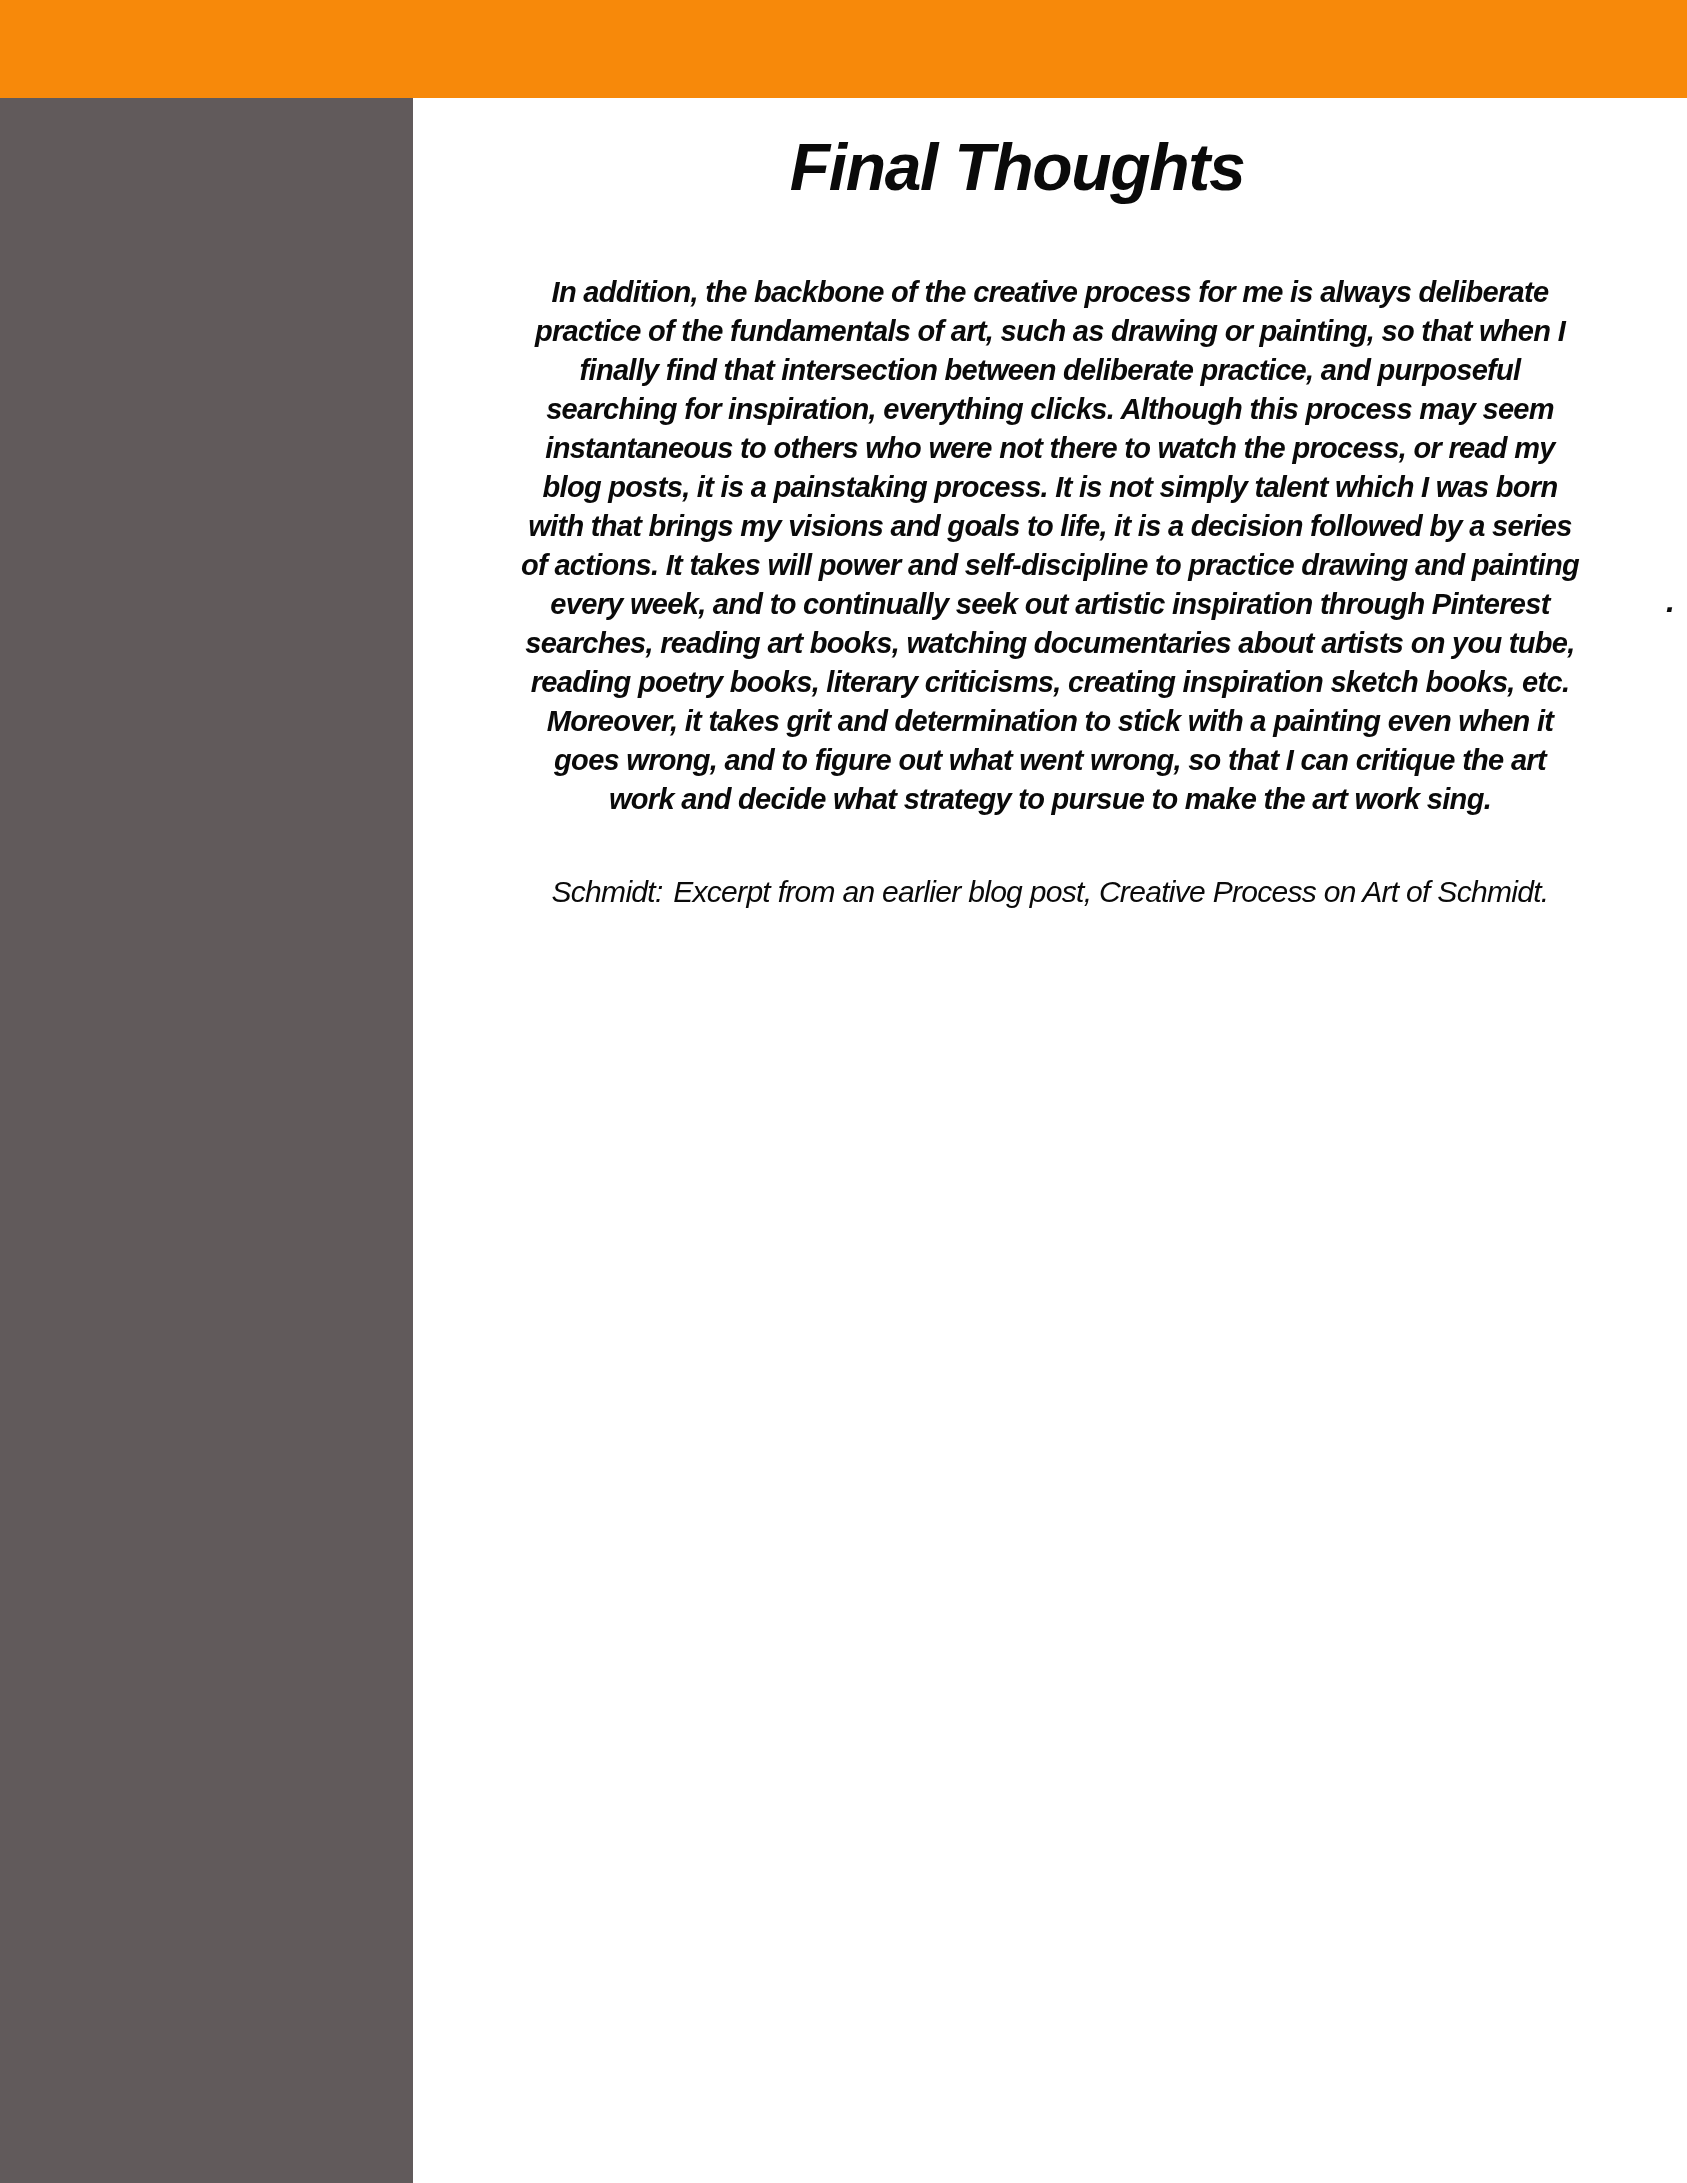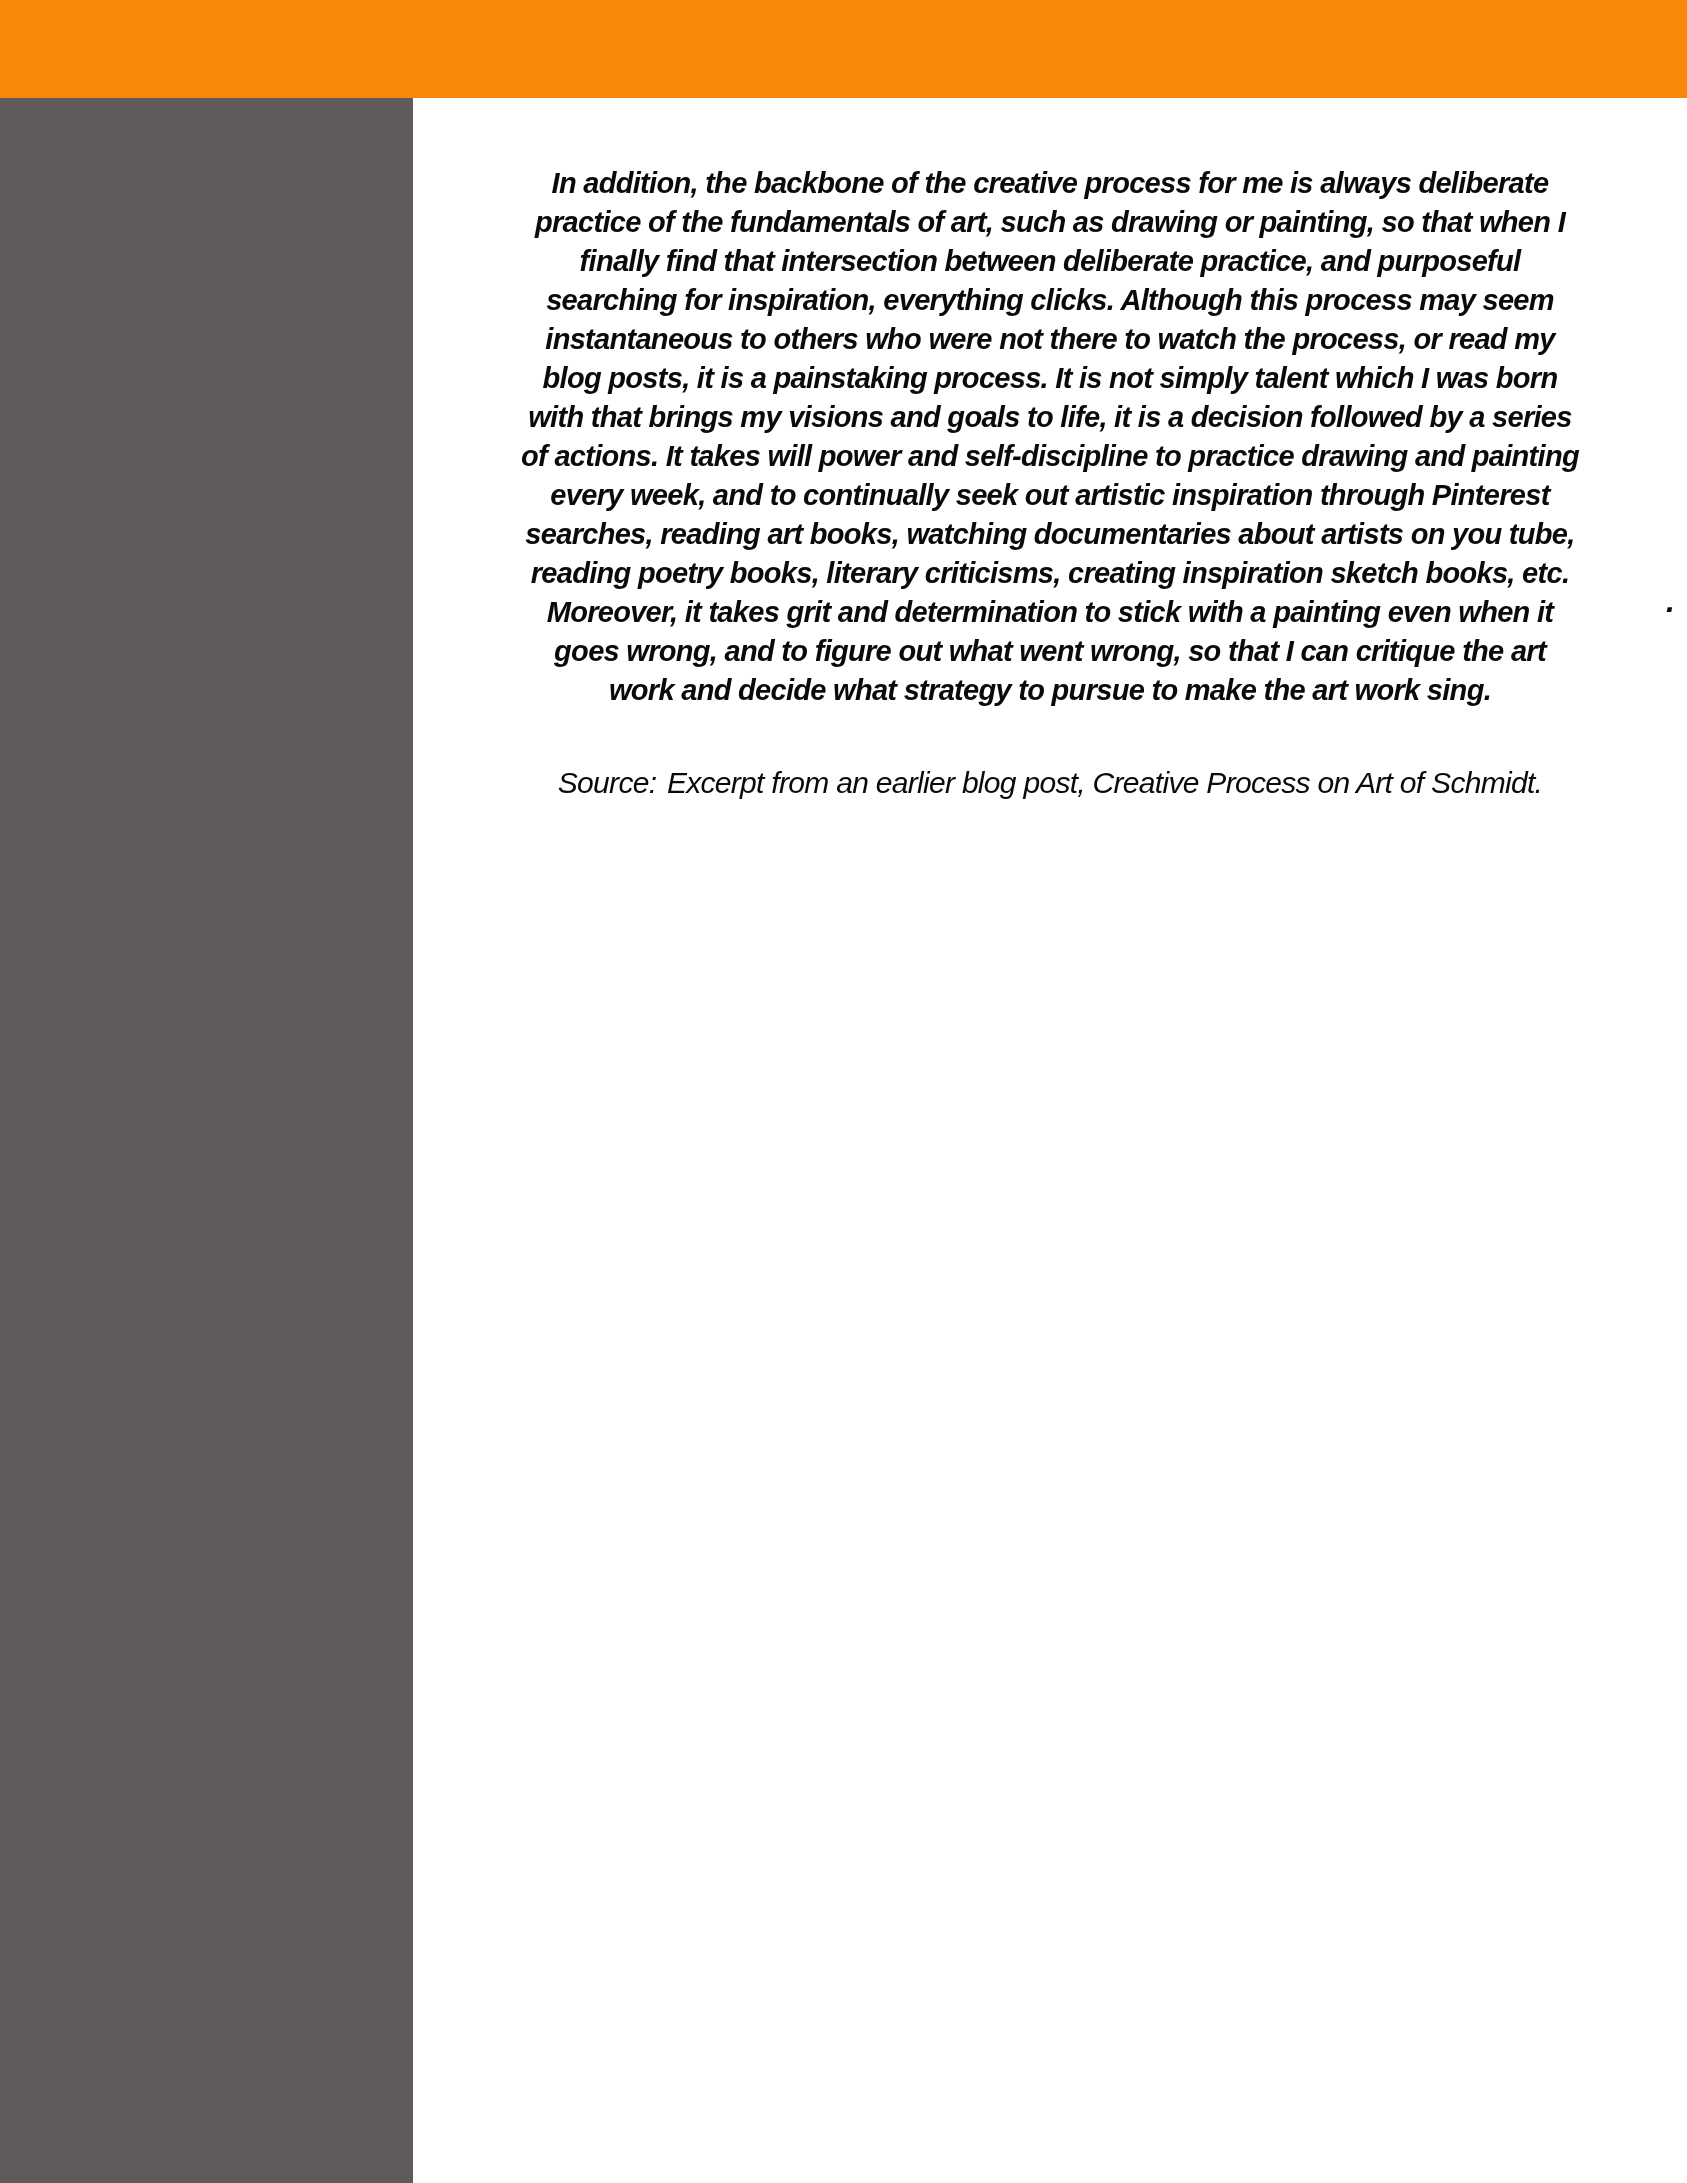--- a/index.html
+++ b/index.html
@@ -90,37 +90,38 @@
 </head>
 <body>
 
 <div class="page">
 
   <div class="top-bar"></div>
 
   <div class="sidebar"></div>
 
   <div class="content">
+    <h1 class="title">Final Thoughts</h1>
 
     <p class="paragraph">In addition, the backbone of the creative process for me is always deliberate
 practice of the fundamentals of art, such as drawing or painting, so that when I
 finally find that intersection between deliberate practice, and purposeful
 searching for inspiration, everything clicks. Although this process may seem
 instantaneous to others who were not there to watch the process, or read my
 blog posts, it is a painstaking process. It is not simply talent which I was born
 with that brings my visions and goals to life, it is a decision followed by a series
 of actions. It takes will power and self-discipline to practice drawing and painting
 every week, and to continually seek out artistic inspiration through Pinterest
 searches, reading art books, watching documentaries about artists on you tube,
 reading poetry books, literary criticisms, creating inspiration sketch books, etc.
 Moreover, it takes grit and determination to stick with a painting even when it
 goes wrong, and to figure out what went wrong, so that I can critique the art
 work and decide what strategy to pursue to make the art work sing.</p>
 
     <p class="source-line">
-      <span class="source-label">Source:</span><span class="source-text">Excerpt from an earlier blog post, Creative Process on Art of Schmidt.</span>
+      <span class="source-label">Schmidt:</span><span class="source-text">Excerpt from an earlier blog post, Creative Process on Art of Schmidt.</span>
     </p>
   </div>
 
   <span class="stray-mark">.</span>
 
 </div>
 
 
 </body></html>

